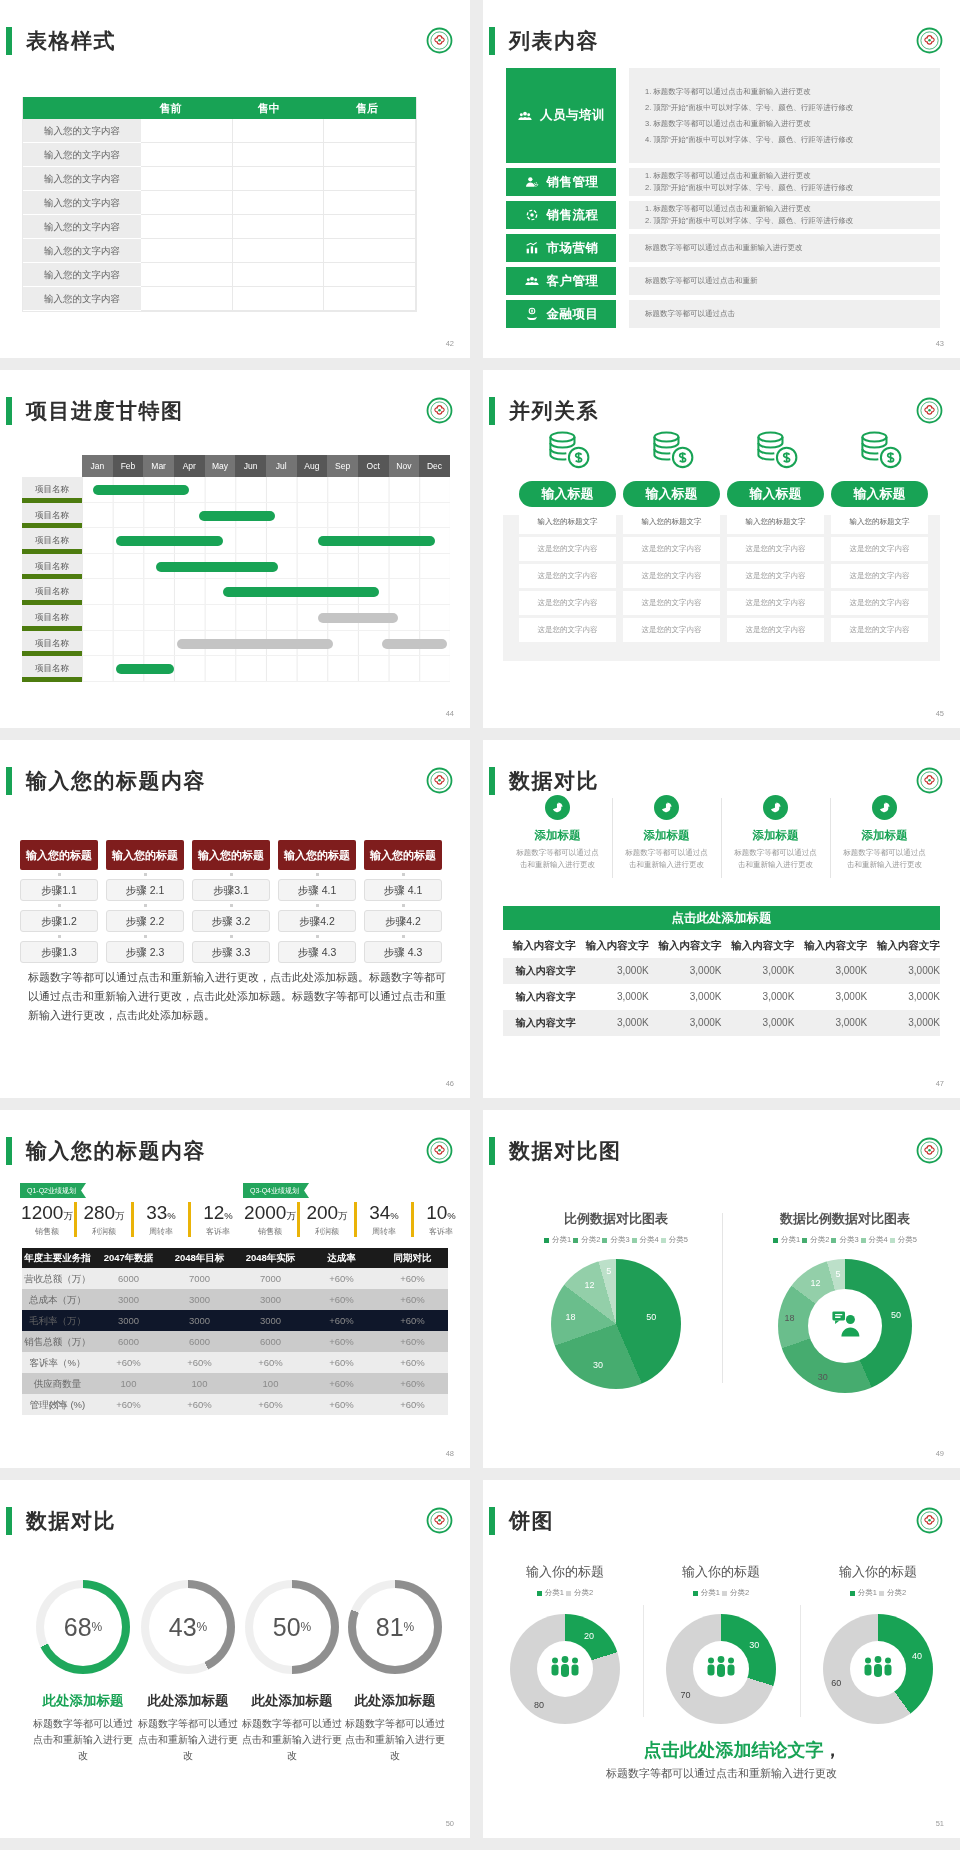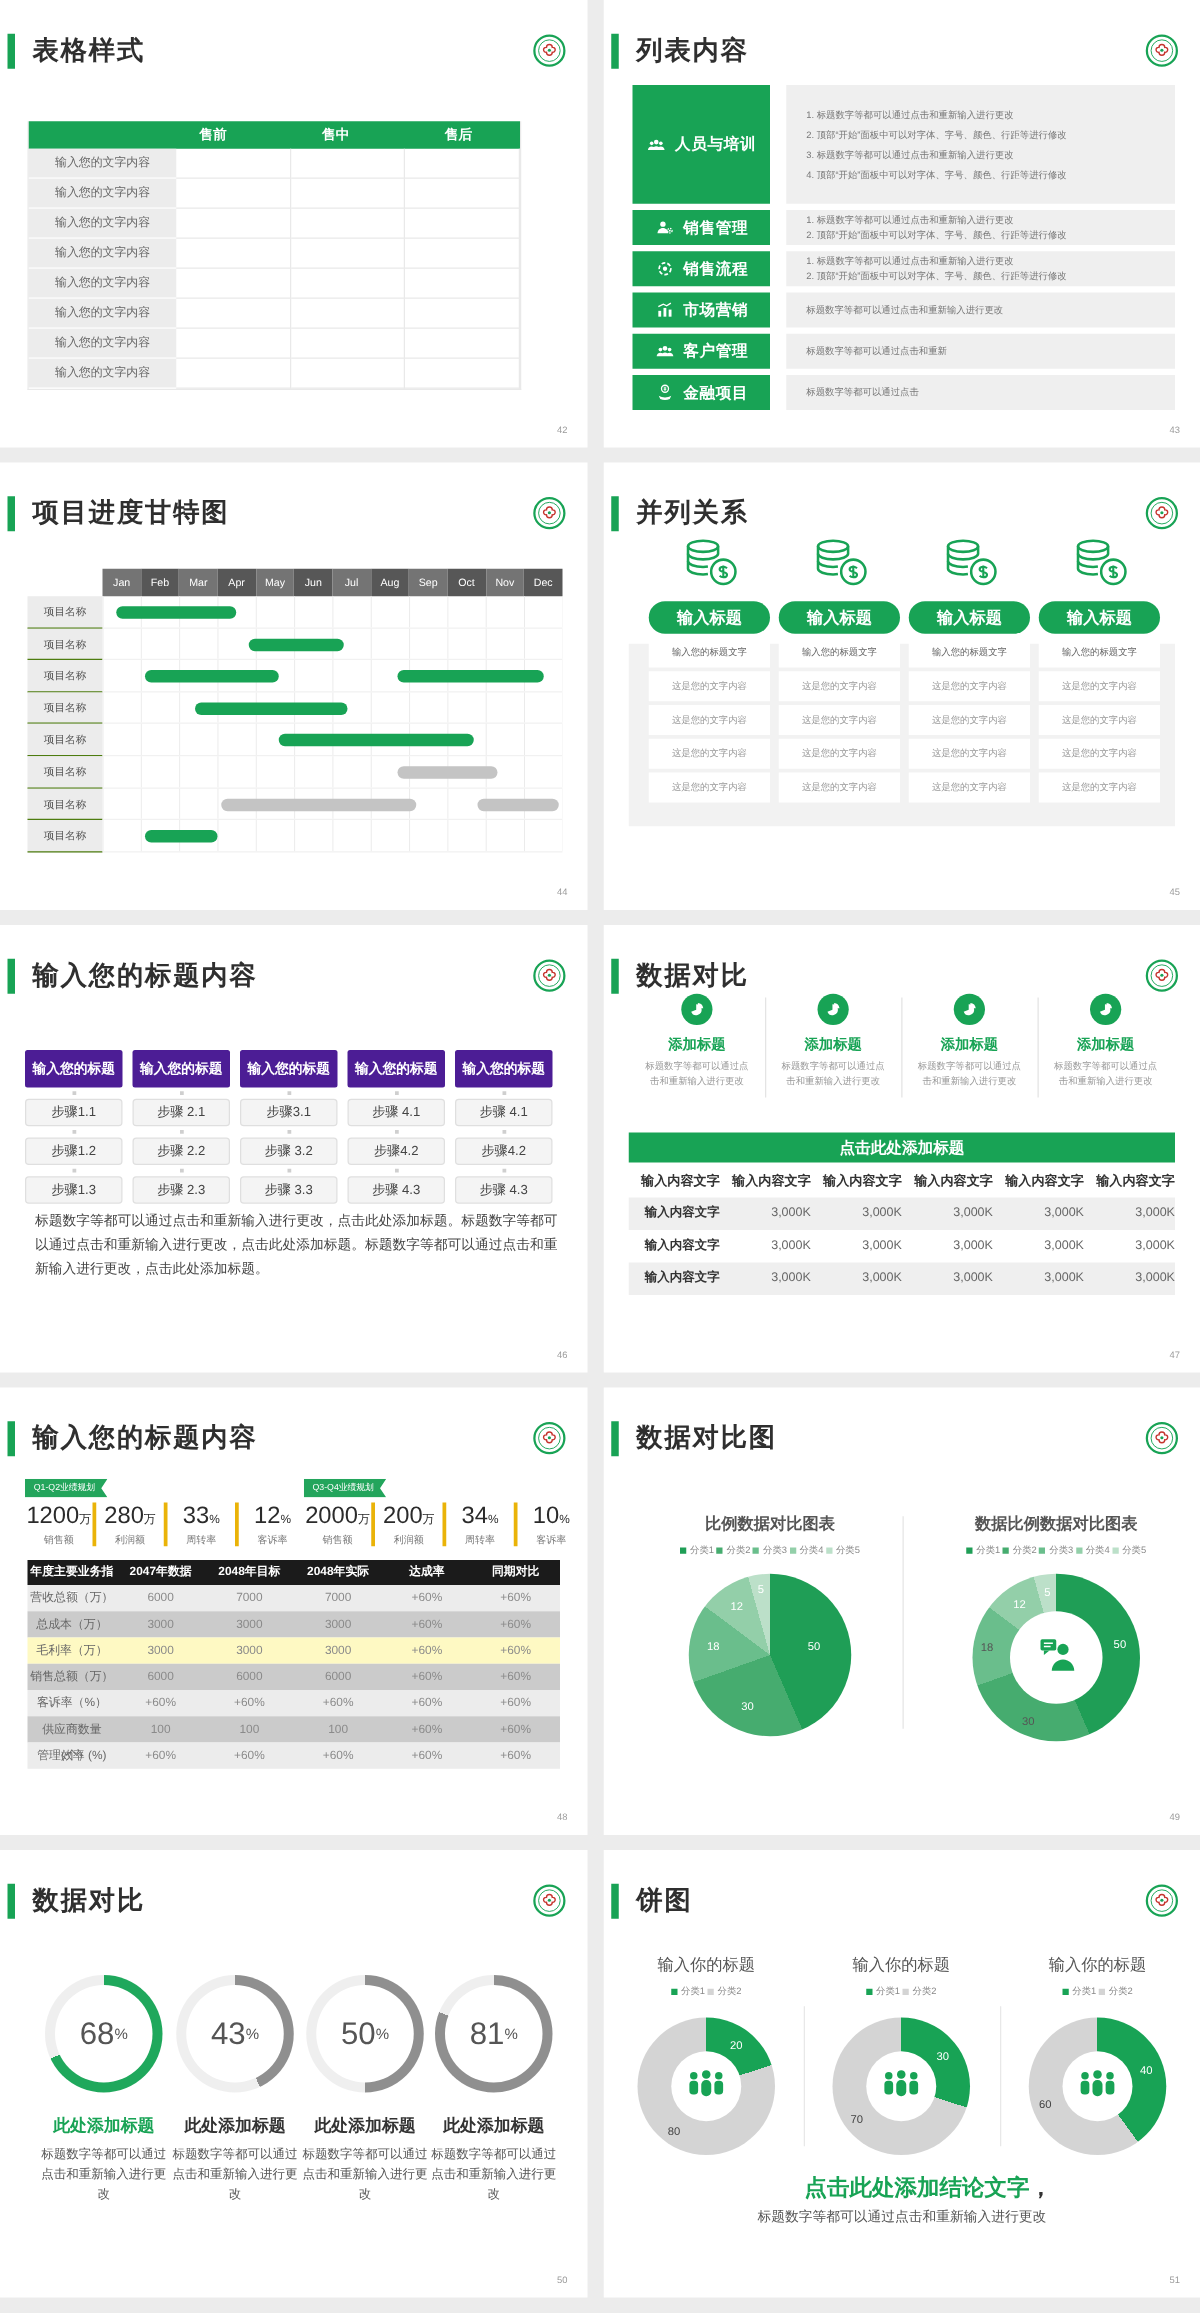--- a/index.html
+++ b/index.html
@@ -27,33 +27,33 @@
   .li43 .box svg{width:16px;height:16px;flex:none;}
   .li43 .lbl{font-size:12.5px;font-weight:bold;letter-spacing:.5px;}
   .li43 .panel{flex:1;margin-left:13px;background:#EFEFEF;display:flex;flex-direction:column;justify-content:center;padding:0 8px 0 16px;}
   .li43 .ln{font-size:7.5px;color:#777;}
   
   .gnt{position:absolute;left:22px;top:85px;}
   .g-hdr{display:flex;height:22px;}
   .g-hdr .sp{width:60px;flex:none;}
   .g-hdr .m{width:30.66px;flex:none;text-align:center;line-height:22px;color:#fff;font-size:8.5px;}
   .g-row{display:flex;height:25.6px;}
-  .g-row .lb{width:60px;flex:none;background:#ECECEC;border-bottom:1px solid #4d7c0f;font-size:8.5px;color:#555;text-align:center;line-height:25px;}
+  .g-row .lb{width:60px;flex:none;background:#ECECEC;border-bottom:5px solid #4d7c0f;font-size:8.5px;color:#555;text-align:center;line-height:25px;}
   .g-row .gr{position:relative;width:368px;border-bottom:1px solid #F1F1F1;background-image:linear-gradient(to right,#EBEBEB 1px,transparent 1px);background-size:30.66px 100%;}
   .g-bar{position:absolute;top:8px;height:10px;border-radius:5px;}
   
   .strip45{position:absolute;left:20px;width:437px;top:145px;height:146px;background:#F2F2F2;}
   .col45{position:absolute;top:55px;width:97px;text-align:center;}
   .col45 .icn{height:50px;display:flex;align-items:center;justify-content:center;}
   .col45 .pill{margin:6px auto 0;width:97px;height:26px;background:#18A355;border-radius:13px;color:#fff;font-weight:bold;font-size:13px;line-height:26px;}
   .col45 .cell{margin-top:3px;height:24px;background:#fff;font-size:7.5px;line-height:24px;color:#999;}
   .col45 .cell.first{color:#666;}
   
   .col46{position:absolute;top:100px;width:78px;}
-  .col46 .hd{height:30px;background:#4c1d95;border-radius:2px;color:#fff;font-size:11px;font-weight:bold;text-align:center;line-height:30px;}
+  .col46 .hd{height:30px;background:#7f1d1d;border-radius:2px;color:#fff;font-size:11px;font-weight:bold;text-align:center;line-height:30px;}
   .col46 .dot{width:3px;height:3px;background:#CFCFCF;margin:3px auto;}
   .col46 .st{height:22px;background:#F4F4F4;border:1px solid #DFDFDF;border-radius:3px;font-size:10.5px;color:#444;text-align:center;line-height:20px;box-sizing:border-box;}
   .para46{position:absolute;left:28px;right:22px;top:228px;font-size:11px;color:#444;line-height:19px;}
   
   .col47{position:absolute;top:55px;width:109px;text-align:center;}
   .col47 .cir{width:25px;height:25px;border-radius:50%;background:#18A355;margin:0 auto;display:flex;align-items:center;justify-content:center;}
   .col47 .tt{margin-top:8px;color:#18A355;font-weight:bold;font-size:11.5px;}
   .col47 .cap{margin-top:4px;font-size:7.5px;color:#999;line-height:12px;width:86px;margin-left:auto;margin-right:auto;}
   .div47{position:absolute;top:58px;height:80px;width:1px;background:#E4E4E4;}
   .band47{position:absolute;left:20px;right:20px;top:166px;height:24px;background:#18A355;color:#fff;font-weight:bold;font-size:12.5px;text-align:center;line-height:24px;}
@@ -690,21 +690,21 @@
           <div class="c">+60%</div>
         </div>
         <div class="tr48" style="background: rgb(203, 203, 203);">
           <div class="c c0">总成本（万）</div>
           <div class="c">3000</div>
           <div class="c">3000</div>
           <div class="c">3000</div>
           <div class="c">+60%</div>
           <div class="c">+60%</div>
         </div>
-        <div class="tr48" style="background: #fef9c3;">
+        <div class="tr48" style="background: #0f172a;">
           <div class="c c0">毛利率（万）</div>
           <div class="c">3000</div>
           <div class="c">3000</div>
           <div class="c">3000</div>
           <div class="c">+60%</div>
           <div class="c">+60%</div>
         </div>
         <div class="tr48" style="background: rgb(203, 203, 203);">
           <div class="c c0">销售总额（万）</div>
           <div class="c">6000</div>

